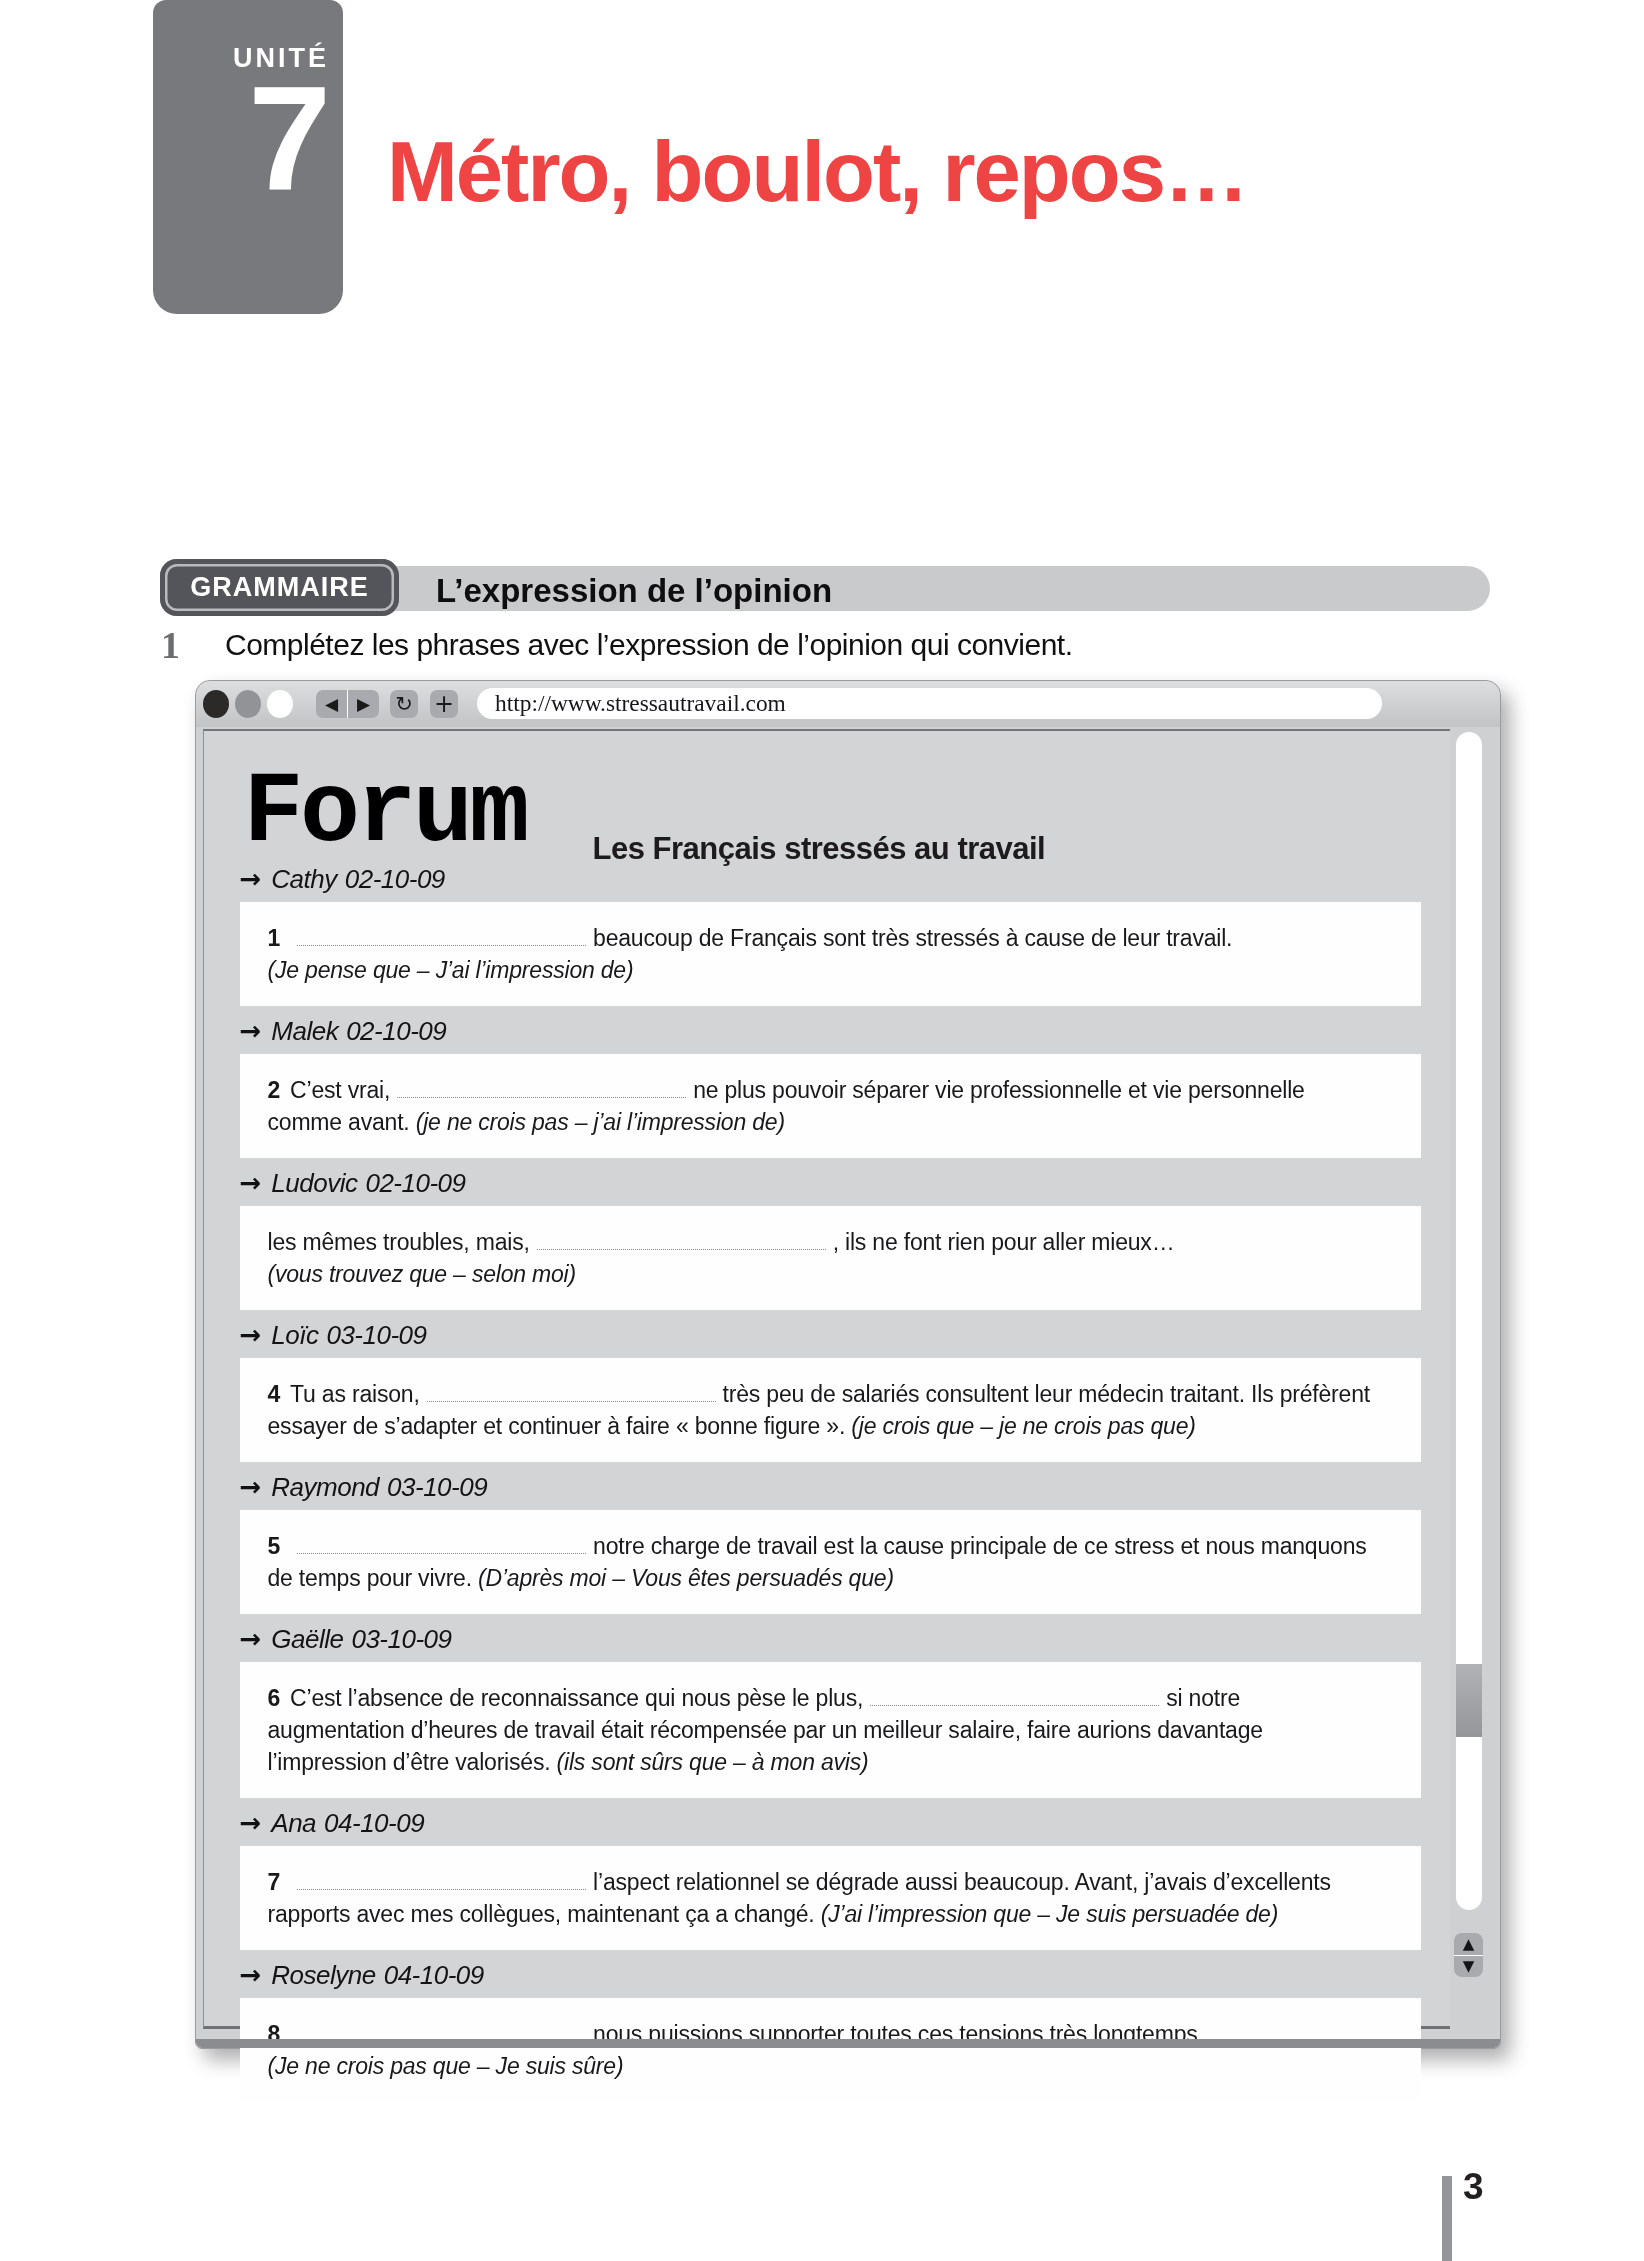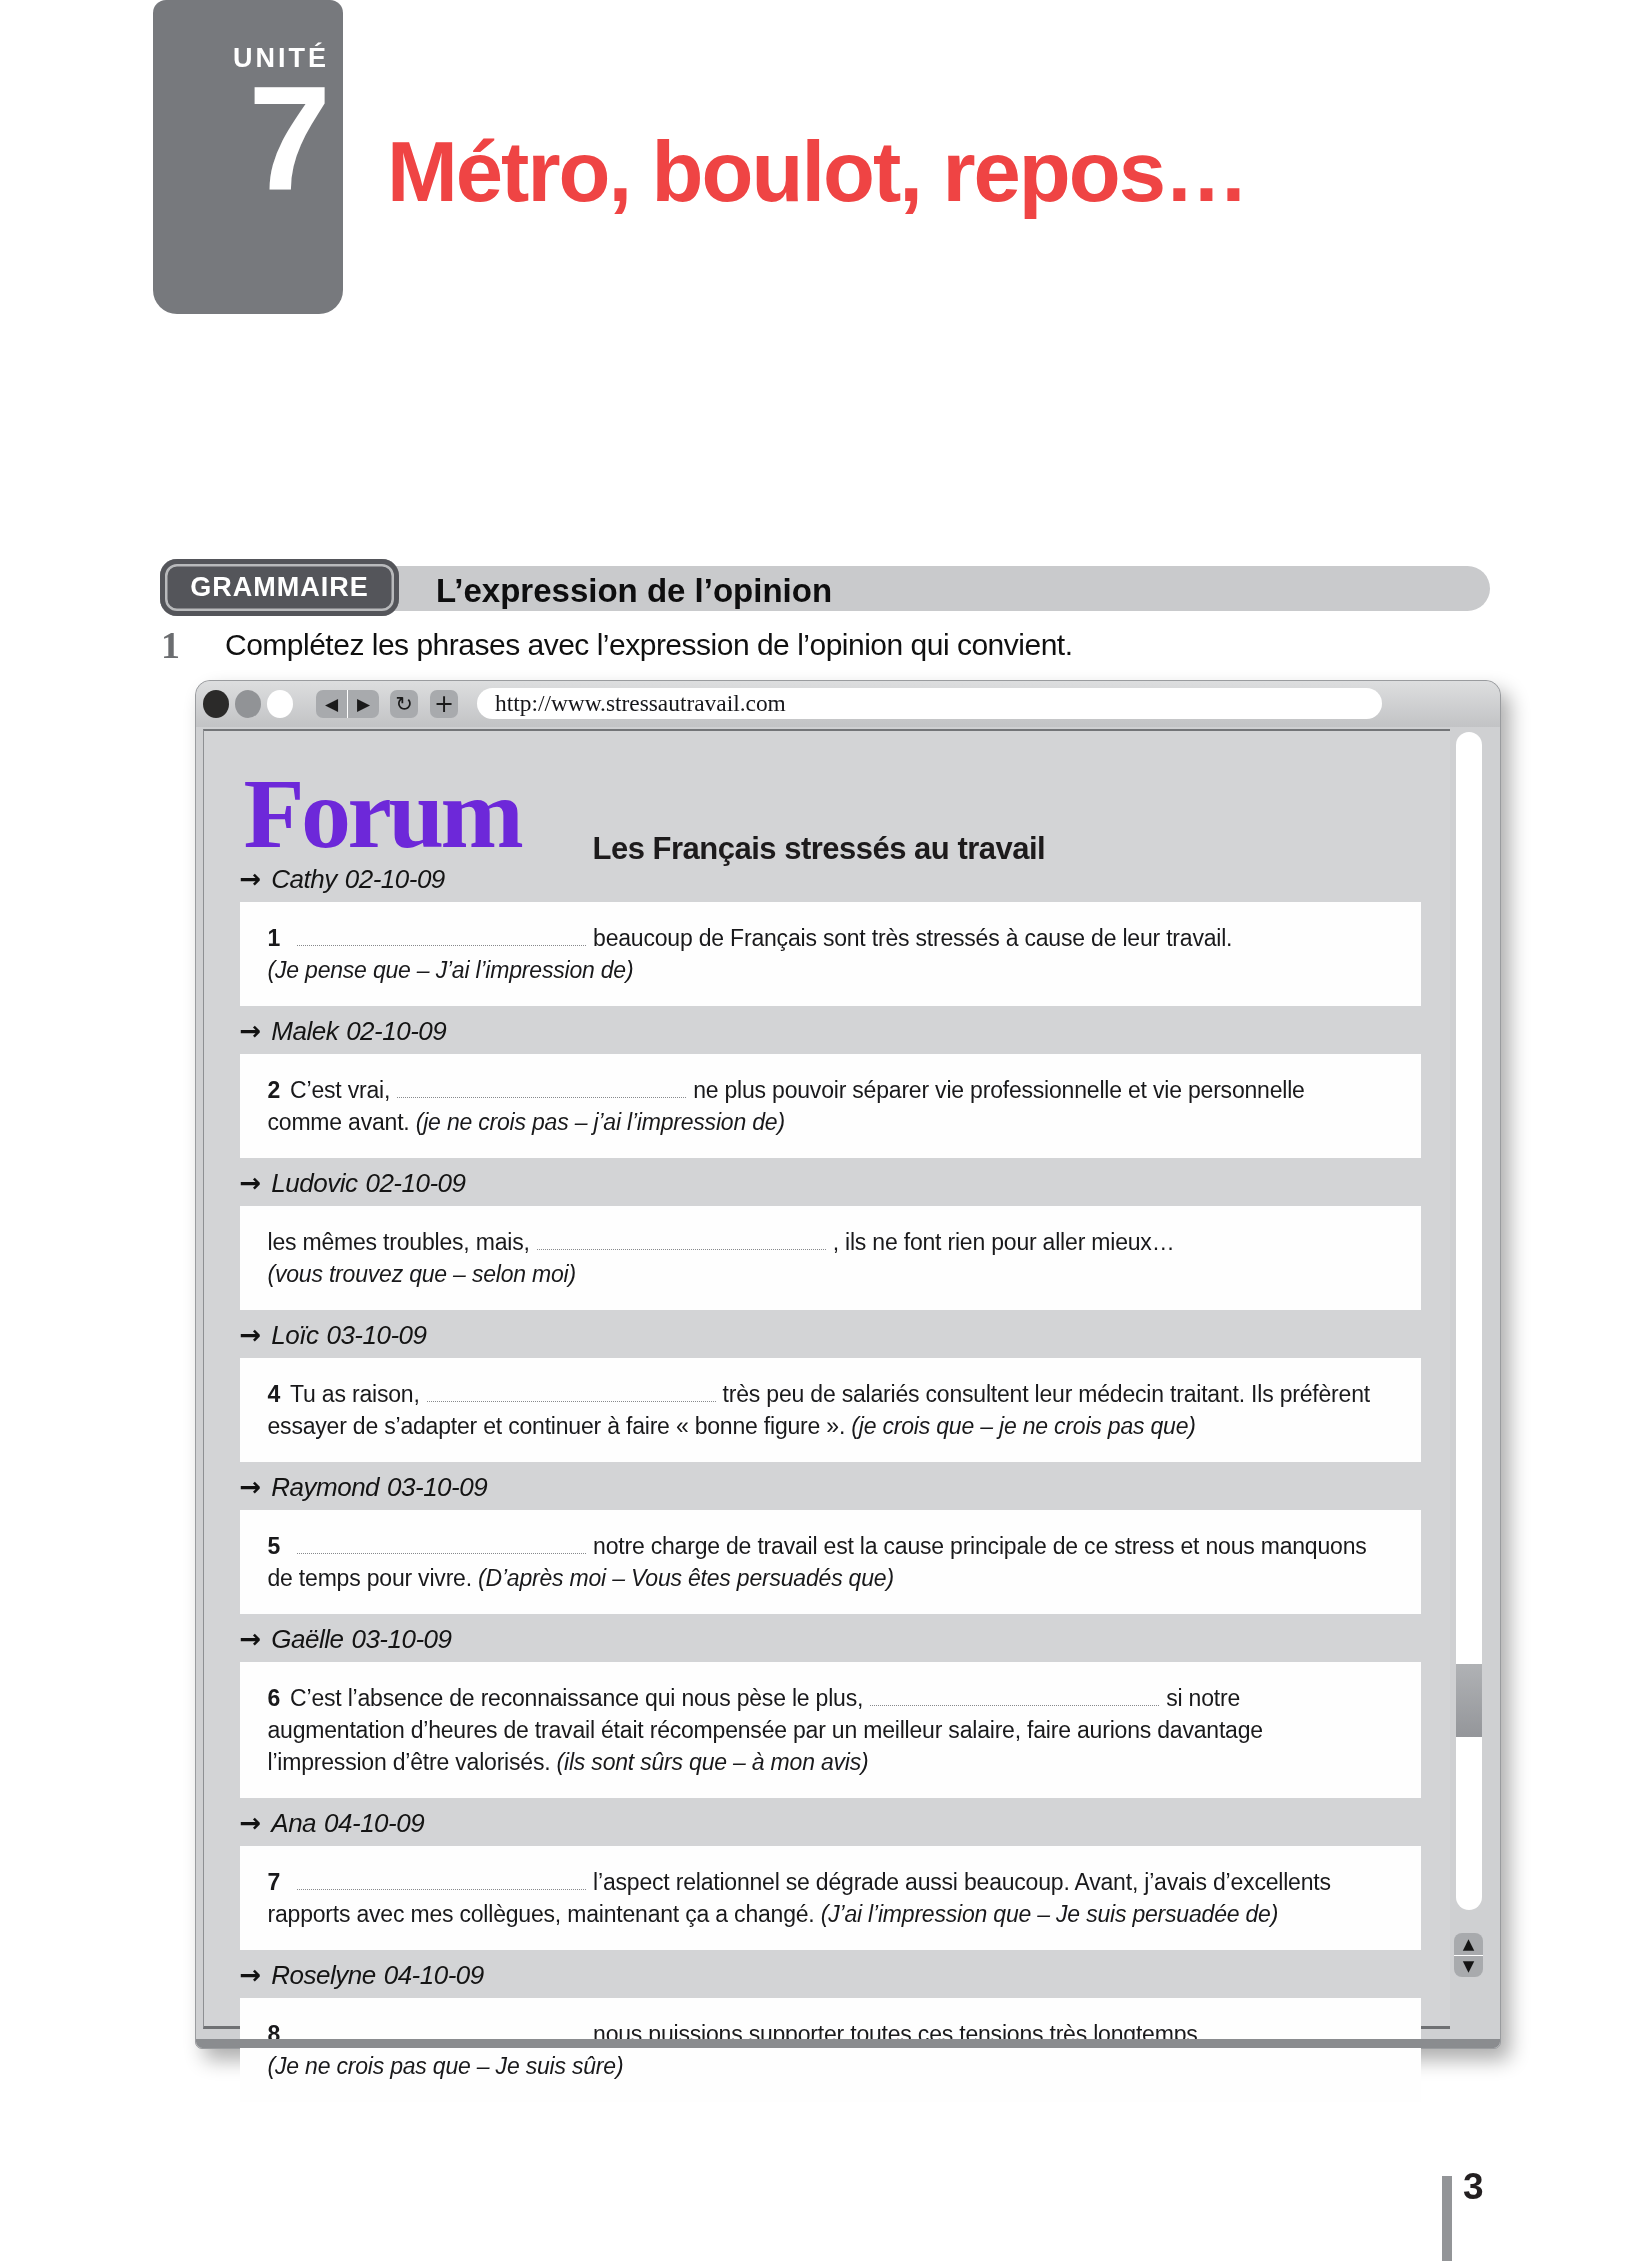--- a/index.html
+++ b/index.html
@@ -50,22 +50,22 @@
             font-family:"DejaVu Sans",sans-serif;color:#1a1a1a;}
   .btn-refresh{left:194px;font-size:21px;}
   .btn-add{left:234px;font-size:24px;font-weight:normal;}
   .url-bar{position:absolute;left:281px;top:7px;width:905px;height:31px;background:#ffffff;
            border-radius:16px;display:flex;align-items:center;}
   .url-text{margin-left:18px;font-family:"Liberation Serif","DejaVu Serif",serif;font-size:23.4px;color:#16161a;}
 
   .content{position:absolute;left:6.5px;top:48px;width:1247px;height:1300px;background:#d3d4d6;
            border-top:2px solid #737578;border-left:1.5px solid #8d8f92;border-bottom:3px solid #6f7174;
            box-sizing:border-box;}
-  .forum-title{position:absolute;left:40px;top:33px;font-family:Liberation Serif, serif;
-               font-size:100px;line-height:100px;font-weight:bold;color:#6d28d9;letter-spacing:-3.5px;}
+  .forum-title{position:absolute;left:40px;top:33px;font-family:Liberation Mono, monospace;
+               font-size:100px;line-height:100px;font-weight:bold;color:#000000;letter-spacing:-3.5px;}
   .forum-subtitle{position:absolute;left:389px;top:100px;font-size:31px;font-weight:bold;
                   color:#1d1b1c;letter-spacing:-0.5px;white-space:nowrap;}
 
   .posts{position:absolute;left:36px;top:133px;width:1181px;}
   .post-label{display:flex;align-items:center;height:30px;margin:10px 0 8px;}
   .post-label:first-child{margin-top:0;}
   .post-label .arrow{font-family:"DejaVu Sans",sans-serif;font-size:26px;font-weight:bold;
                      color:#111111;margin-right:10px;}
   .post-label .who{font-style:italic;font-size:26px;color:#141414;letter-spacing:-0.5px;}
   .post-label .who .date{margin-left:8px;text-align:center;}

